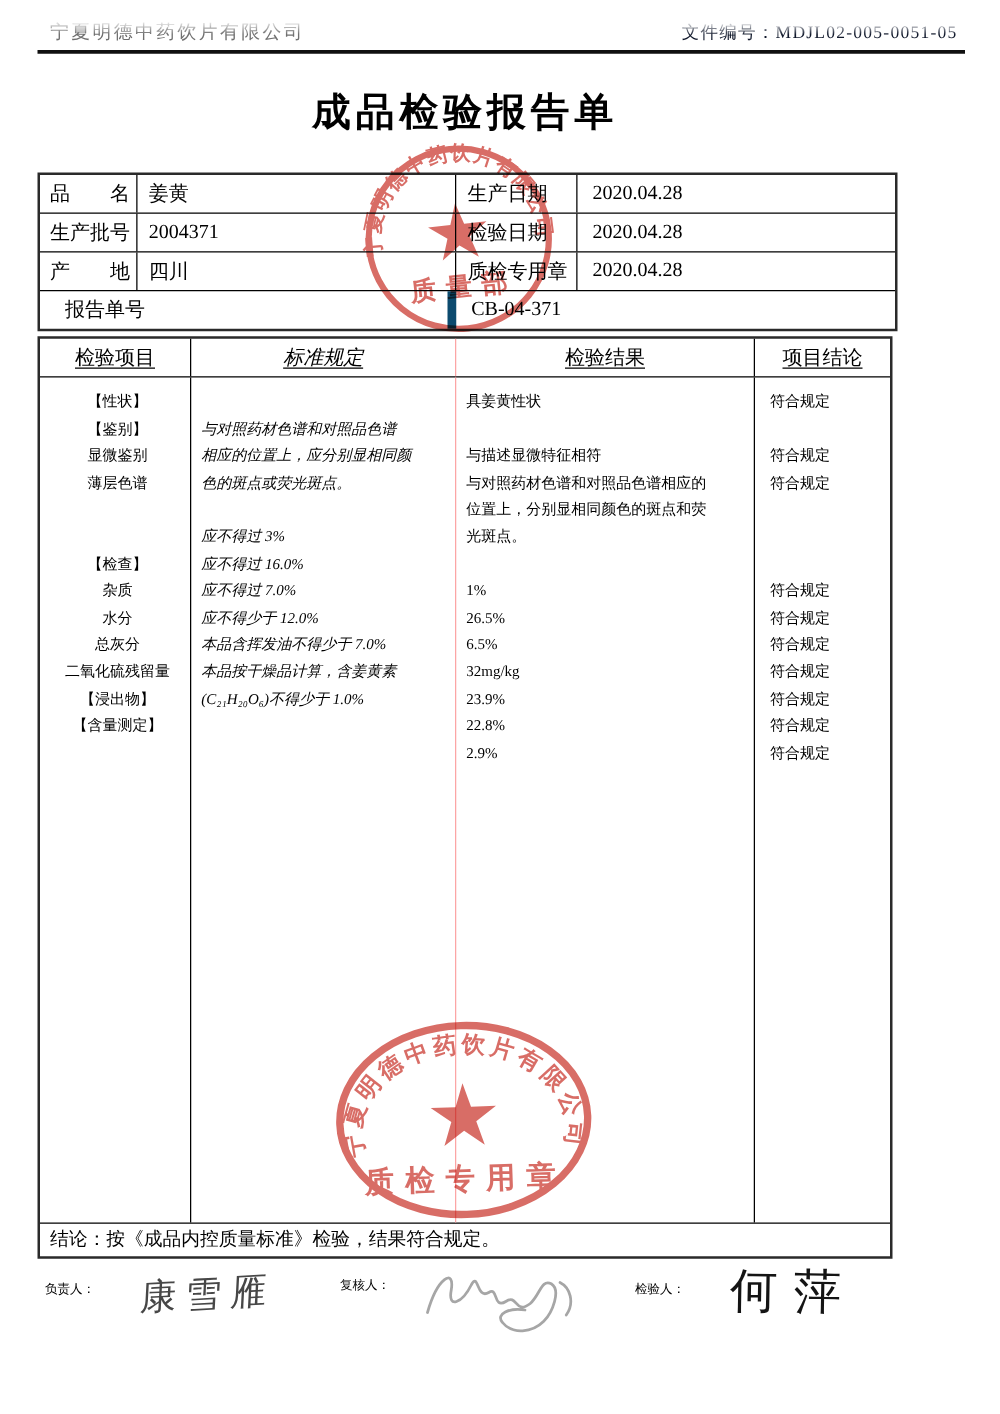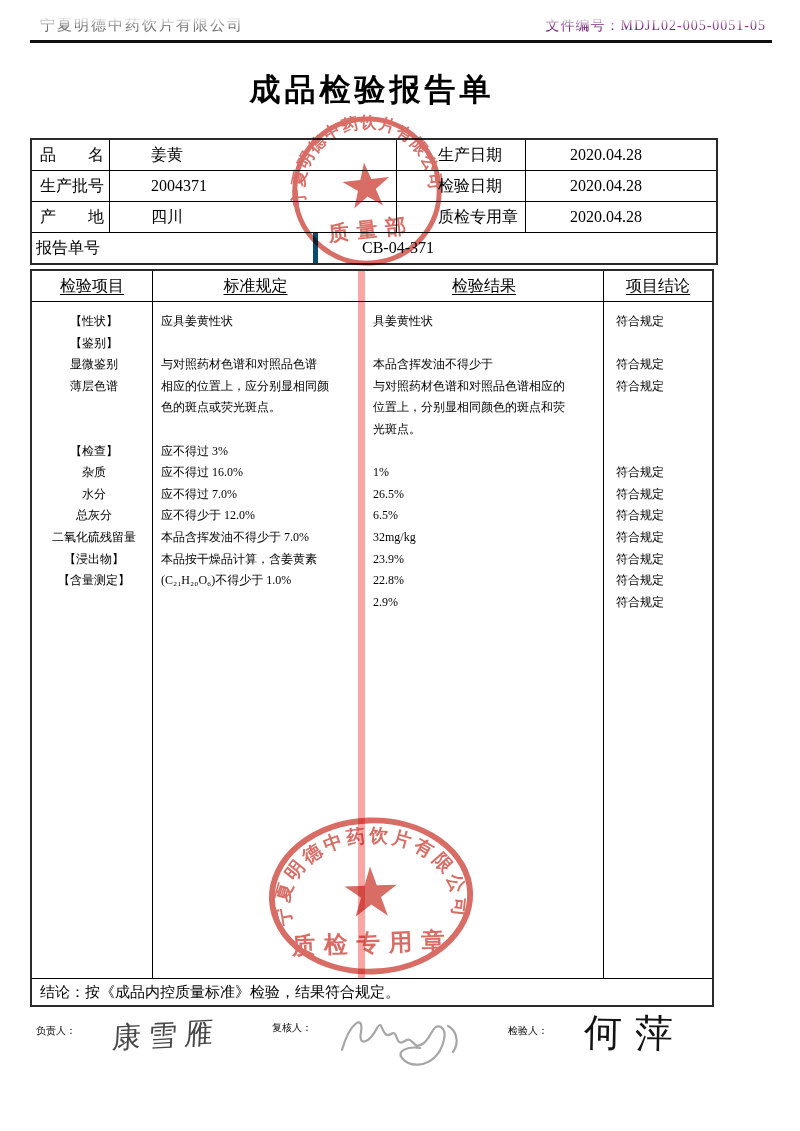--- a/index.html
+++ b/index.html
@@ -3,47 +3,47 @@
 <meta charset="utf-8">
 <style>
   html,body{margin:0;padding:0;background:#ffffff;}
   .page{position:relative;width:800px;height:1131px;background:#fff;overflow:hidden;
         font-family:"Liberation Serif","DejaVu Serif",serif;color:#000;border-radius:12px;}
 
   
   .hdr-left{position:absolute;left:40px;top:16px;font-size:15px;color:#6f6f6f;letter-spacing:2px;
             -webkit-mask-image:linear-gradient(to bottom,transparent 0%,#000 60%);
             mask-image:linear-gradient(to bottom,transparent 0%,#000 60%);}
-  .hdr-right{position:absolute;right:34px;top:17px;font-size:14px;color:#701a75;letter-spacing:1px;
+  .hdr-right{position:absolute;right:34px;top:17px;font-size:14px;color:#0f172a;letter-spacing:1px;
             -webkit-mask-image:linear-gradient(to bottom,transparent 0%,#000 60%);
             mask-image:linear-gradient(to bottom,transparent 0%,#000 60%);}
   .hdr-rule{position:absolute;left:30px;right:28px;top:40px;height:3px;background:#101010;}
 
   .title{position:absolute;left:0;top:69px;width:744px;text-align:center;margin:0;
          font-size:31px;font-weight:bold;letter-spacing:4px;}
 
   
   .info-table{position:absolute;left:30px;top:138px;width:684px;border:2px solid #2a2a2a;background:transparent;}
-  .info-row{display:flex;height:30px;border-bottom:1px solid #000;font-size:16px;gap:32px;}
+  .info-row{display:flex;height:30px;border-bottom:1px solid #000;font-size:16px;}
   .info-row:last-child{border-bottom:none;}
   .info-row>div{display:flex;align-items:center;box-sizing:border-box;}
   .c-l1{width:78px;border-right:1px solid #000;padding-left:8px;}
   .c-v1{width:255px;border-right:1px solid #000;padding-left:9px;}
   .c-l2{width:97px;border-right:1px solid #000;padding-left:9px;}
   .c-v2{flex:1;padding-left:12px;}
-  .c-rl{width:286px;border-right:5px solid #0c4a6e;padding-left:4px;}
+  .c-rl{width:333px;border-right:7px solid #0c4a6e;padding-left:20px;}
   .c-rv{flex:1;padding-left:12px;}
 
   
   .main-table{position:absolute;left:30px;top:269px;width:684px;border:2px solid #2a2a2a;box-sizing:border-box;}
   .mt-header{display:flex;height:30px;border-bottom:1px solid #000;font-size:16px;}
   .mt-header>div{display:flex;align-items:center;justify-content:center;box-sizing:border-box;}
   .mt-header span{text-decoration:underline;text-underline-offset:3px;}
   .w1{width:121px;border-right:1px solid #000;text-align:center;}
-  .w2{width:212px;border-right:7px solid #fca5a5;}
+  .w2{width:212px;border-right:1px solid #fca5a5;font-style:italic;}
   .w3{width:239px;border-right:1px solid #000;}
   .w4{flex:1;}
   .mt-body{display:flex;height:676px;border-bottom:1px solid #000;}
   .mt-body>div{box-sizing:border-box;padding-top:9px;}
   .col-items{padding-left:4px;}
   .col-standard{padding-left:8px;}
   .col-result{padding-left:8px;}
   .col-conclusion{padding-left:12px;}
   .line{height:21.6px;line-height:21.6px;font-size:12px;white-space:nowrap;}
   .mt-conclusion{height:26px;line-height:26px;font-size:15px;padding-left:8px;}
@@ -128,38 +128,37 @@
           <div class="line">杂质</div>
           <div class="line">水分</div>
           <div class="line">总灰分</div>
           <div class="line">二氧化硫残留量</div>
           <div class="line">【浸出物】</div>
           <div class="line">【含量测定】</div>
           <div class="line"></div>
           <div class="line"></div>
         </div>
       <div class="w2 col-standard">
-          <div class="line">应具姜黄性状</div>
           <div class="line"></div>
           <div class="line">与对照药材色谱和对照品色谱</div>
           <div class="line">相应的位置上，应分别显相同颜</div>
           <div class="line">色的斑点或荧光斑点。</div>
           <div class="line"></div>
           <div class="line">应不得过 3%</div>
           <div class="line">应不得过 16.0%</div>
           <div class="line">应不得过 7.0%</div>
           <div class="line">应不得少于 12.0%</div>
           <div class="line">本品含挥发油不得少于 7.0%</div>
           <div class="line">本品按干燥品计算，含姜黄素</div>
           <div class="line">(C₂₁H₂₀O₆)不得少于 1.0%</div>
         </div>
       <div class="w3 col-result">
           <div class="line">具姜黄性状</div>
           <div class="line"></div>
-          <div class="line">本品含挥发油不得少于</div>
+          <div class="line">与描述显微特征相符</div>
           <div class="line">与对照药材色谱和对照品色谱相应的</div>
           <div class="line">位置上，分别显相同颜色的斑点和荧</div>
           <div class="line">光斑点。</div>
           <div class="line"></div>
           <div class="line">1%</div>
           <div class="line">26.5%</div>
           <div class="line">6.5%</div>
           <div class="line">32mg/kg</div>
           <div class="line">23.9%</div>
           <div class="line">22.8%</div>

